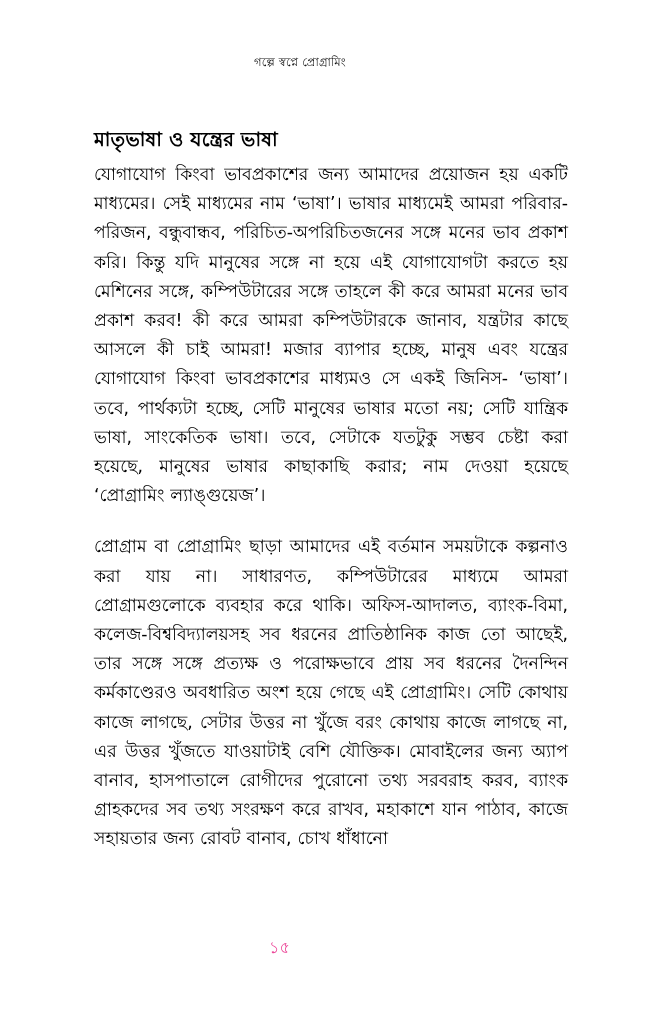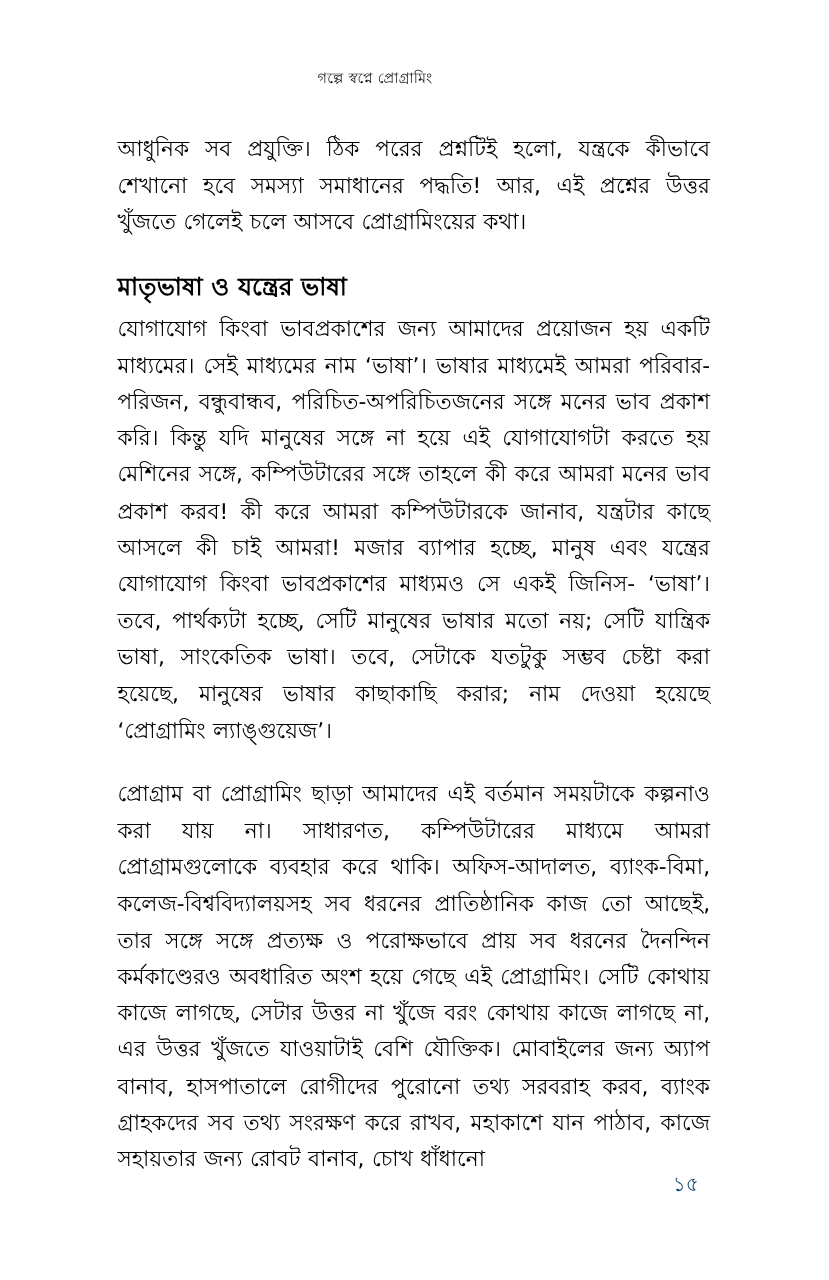--- a/index.html
+++ b/index.html
@@ -60,36 +60,35 @@
     letter-spacing: 0.1px;
   }
   .heading-block {
     margin-top: 20px;
   }
   .folio {
     position: absolute;
     left: 0;
     top: 938px;
     width: 559px;
-    text-align: right;
+    text-align: center;
     font-size: 16px;
     line-height: 1.2;
-    color: #0c4a6e;
+    color: #ec4899;
   }
 </style>
 </head>
 <body>
 
 <div class="page">
 
   <div class="running-head">গল্পে স্বপ্নে প্রোগ্রামিং</div>
 
   <div class="content">
 
-    <p class="body-text gap-after">আধুনিক সব প্রযুক্তি। ঠিক পরের প্রশ্নটিই হলো, যন্ত্রকে কীভাবে শেখানো হবে সমস্যা সমাধানের পদ্ধতি! আর, এই প্রশ্নের উত্তর খুঁজতে গেলেই চলে আসবে প্রোগ্রামিংয়ের কথা।</p>
 
     <div class="heading-block">
       <h2 class="section-heading">মাতৃভাষা ও যন্ত্রের ভাষা</h2>
     </div>
 
     <p class="body-text gap-after">যোগাযোগ কিংবা ভাবপ্রকাশের জন্য আমাদের প্রয়োজন হয় একটি মাধ্যমের। সেই মাধ্যমের নাম ‘ভাষা’। ভাষার মাধ্যমেই আমরা পরিবার-পরিজন, বন্ধুবান্ধব, পরিচিত-অপরিচিতজনের সঙ্গে মনের ভাব প্রকাশ করি। কিন্তু যদি মানুষের সঙ্গে না হয়ে এই যোগাযোগটা করতে হয় মেশিনের সঙ্গে, কম্পিউটারের সঙ্গে তাহলে কী করে আমরা মনের ভাব প্রকাশ করব! কী করে আমরা কম্পিউটারকে জানাব, যন্ত্রটার কাছে আসলে কী চাই আমরা! মজার ব্যাপার হচ্ছে, মানুষ এবং যন্ত্রের যোগাযোগ কিংবা ভাবপ্রকাশের মাধ্যমও সে একই জিনিস- ‘ভাষা’। তবে, পার্থক্যটা হচ্ছে, সেটি মানুষের ভাষার মতো নয়; সেটি যান্ত্রিক ভাষা, সাংকেতিক ভাষা। তবে, সেটাকে যতটুকু সম্ভব চেষ্টা করা হয়েছে, মানুষের ভাষার কাছাকাছি করার; নাম দেওয়া হয়েছে ‘প্রোগ্রামিং ল্যাঙ্গুয়েজ’।</p>
 
     <p class="body-text">প্রোগ্রাম বা প্রোগ্রামিং ছাড়া আমাদের এই বর্তমান সময়টাকে কল্পনাও করা যায় না। সাধারণত, কম্পিউটারের মাধ্যমে আমরা প্রোগ্রামগুলোকে ব্যবহার করে থাকি। অফিস-আদালত, ব্যাংক-বিমা, কলেজ-বিশ্ববিদ্যালয়সহ সব ধরনের প্রাতিষ্ঠানিক কাজ তো আছেই, তার সঙ্গে সঙ্গে প্রত্যক্ষ ও পরোক্ষভাবে প্রায় সব ধরনের দৈনন্দিন কর্মকাণ্ডেরও অবধারিত অংশ হয়ে গেছে এই প্রোগ্রামিং। সেটি কোথায় কাজে লাগছে, সেটার উত্তর না খুঁজে বরং কোথায় কাজে লাগছে না, এর উত্তর খুঁজতে যাওয়াটাই বেশি যৌক্তিক। মোবাইলের জন্য অ্যাপ বানাব, হাসপাতালে রোগীদের পুরোনো তথ্য সরবরাহ করব, ব্যাংক গ্রাহকদের সব তথ্য সংরক্ষণ করে রাখব, মহাকাশে যান পাঠাব, কাজে সহায়তার জন্য রোবট বানাব, চোখ ধাঁধানো</p>
 
   </div>

